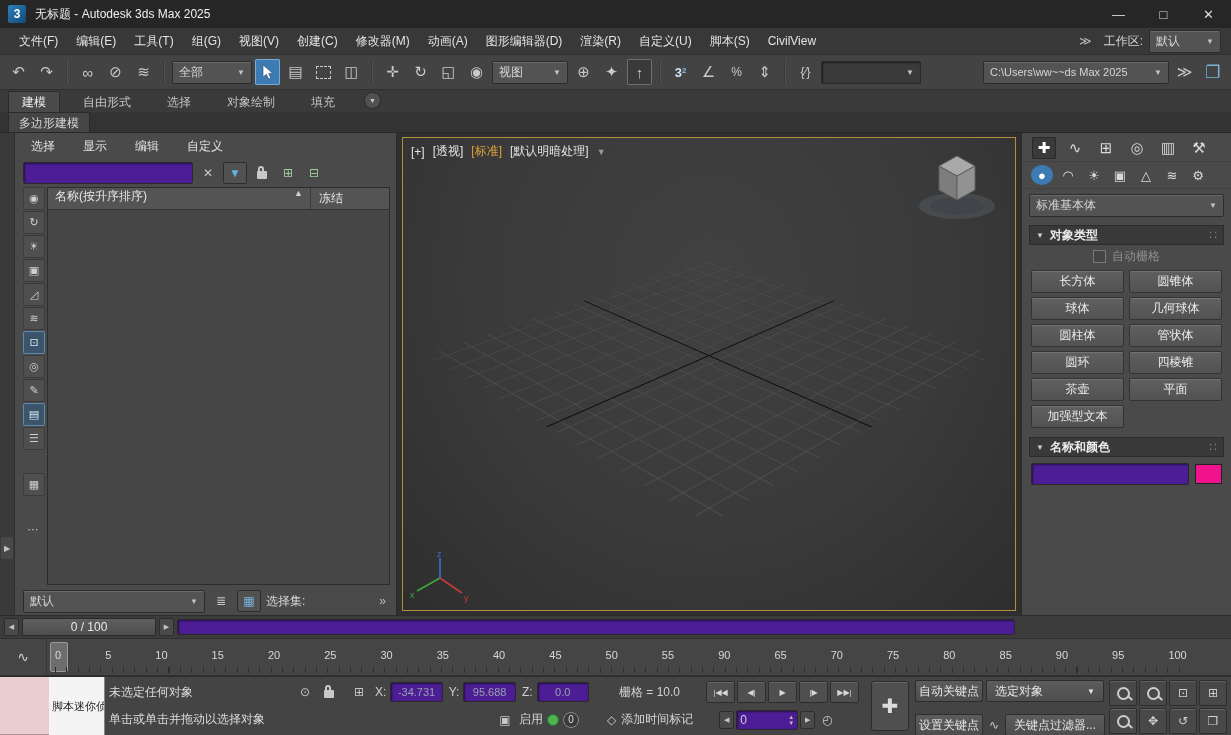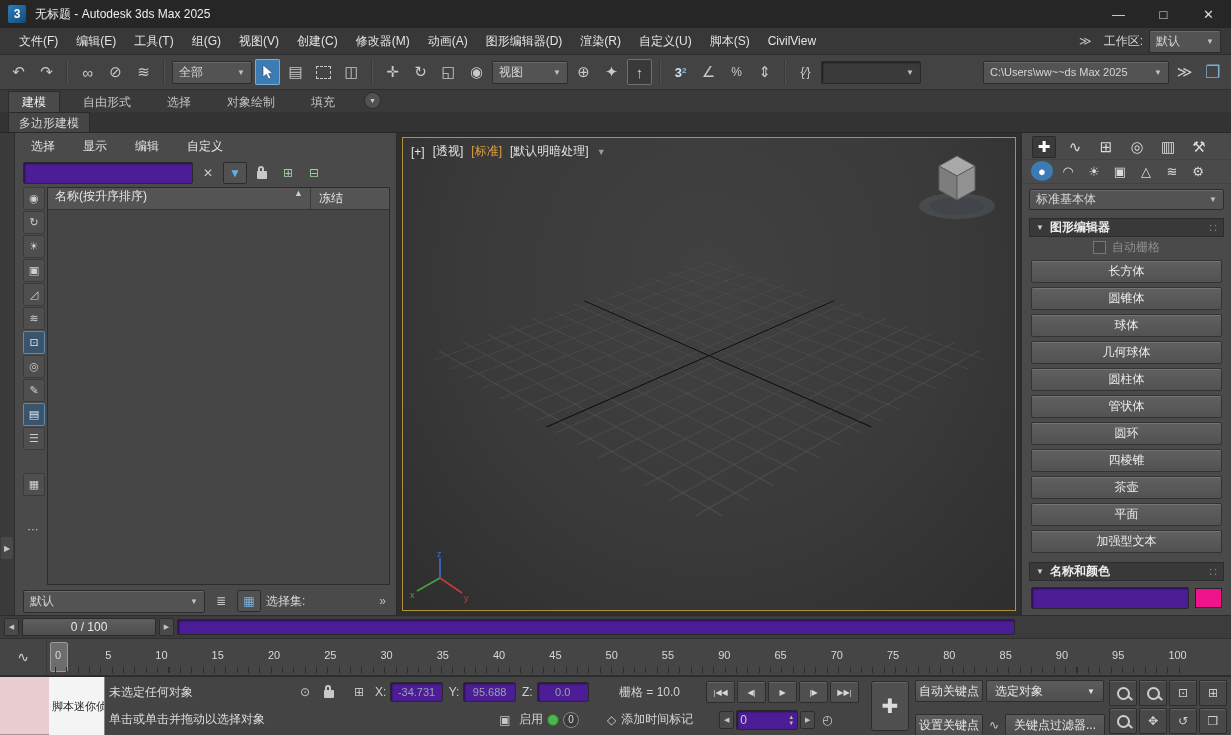--- a/index.html
+++ b/index.html
@@ -103,21 +103,21 @@
   .cp-sub{height:26px;display:flex;align-items:center;gap:4px;padding:0 9px;border-top:1px solid #424242;border-bottom:1px solid #424242;font-size:13px}
   .cp-sub .cp-tab{width:22px;height:20px}
   .cp-sub .sel{background:#3d7bb5;border-radius:50%;color:#fff}
   .cp-combo{margin:5px 7px 3px;height:21px}
   .rollout{margin:5px 7px 0;background:#393939;border:1px solid #2c2c2c;height:18px;display:flex;align-items:center;
     padding:0 6px;gap:6px;color:#ececec;font-weight:bold}
   .rollout .arr{font-size:8px;color:#cfcfcf}
   .rollout .grip{margin-left:auto;color:#7d7d7d;font-weight:normal}
   .autogrid{height:22px;display:flex;align-items:center;justify-content:center;gap:6px;color:#8e8e8e}
   .checkbox{width:11px;height:11px;border:1px solid #787878;background:#454545}
-  .cp-grid{display:grid;grid-template-columns:1fr;gap:4px 5px;padding:3px 9px 4px}
+  .cp-grid{display:grid;grid-template-columns:1fr 1fr;gap:4px 5px;padding:3px 9px 4px}
   .cp-btn{height:21px;display:flex;align-items:center;justify-content:center;background:linear-gradient(#606060,#525252);
     border:1px solid #333;border-radius:2px;box-shadow:inset 0 1px 0 #737373;color:#ebebeb;white-space:nowrap}
   .name-row{display:flex;gap:6px;padding:6px 9px;align-items:center}
   .name-field{flex:1;height:20px}
   .swatch{width:25px;height:18px;border:1px solid #222;background:#f0138c}
 
   
   .timeslider{height:22px;background:#3c3c3c;display:flex;align-items:center;padding:0 4px;gap:3px;border-top:1px solid #2c2c2c;flex:0 0 auto}
   .ts-btn{width:13px;height:16px;font-size:7px;display:flex;align-items:center;justify-content:center;color:#c5c5c5;
     background:#4a4a4a;border:1px solid #2d2d2d;border-radius:2px}
@@ -403,21 +403,21 @@
         <div class="cp-tab">△</div>
         <div class="cp-tab">≋</div>
         <div class="cp-tab">⚙</div>
       </div>
       <div class="combo cp-combo">
         <span>标准基本体</span>
         <span class="caret grow" style="text-align:right">▼</span>
       </div>
       <div class="rollout">
         <span class="arr">▼</span>
-        <span>图形编辑器</span>
+        <span>对象类型</span>
         <span class="grip">∷</span>
       </div>
       <div class="autogrid">
         <span class="checkbox"></span>
         <span>自动栅格</span>
       </div>
       <div class="cp-grid">
         <div class="cp-btn">长方体</div>
         <div class="cp-btn">圆锥体</div>
         <div class="cp-btn">球体</div>

